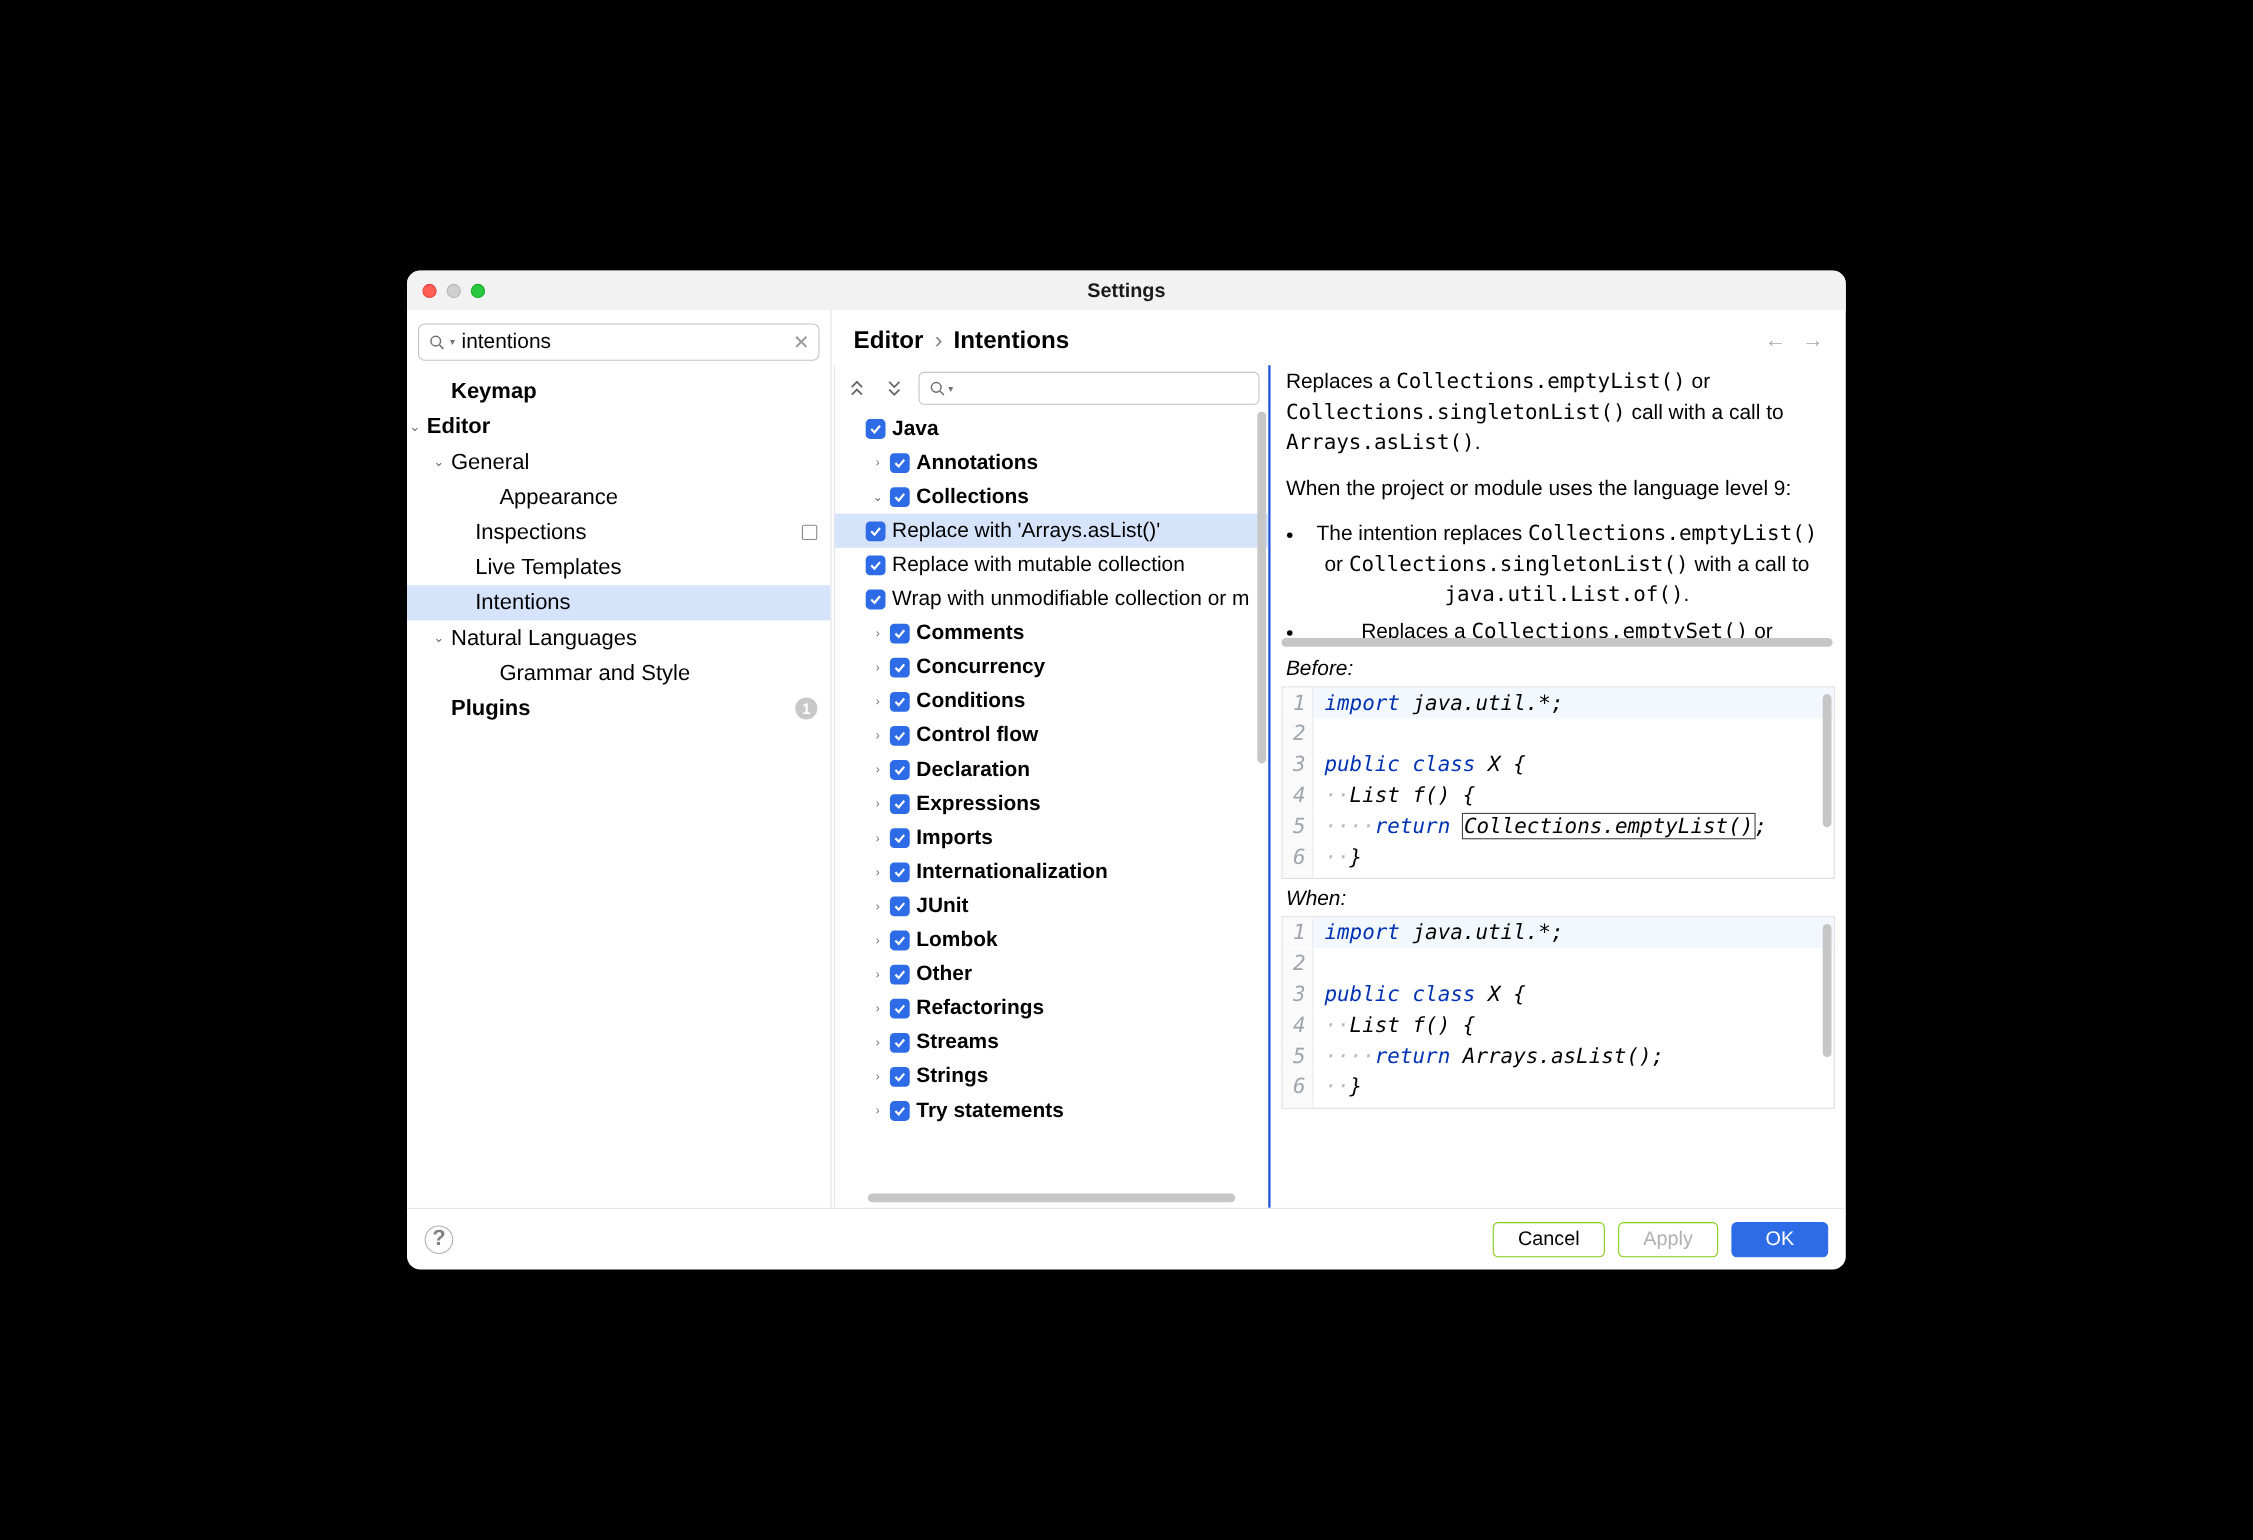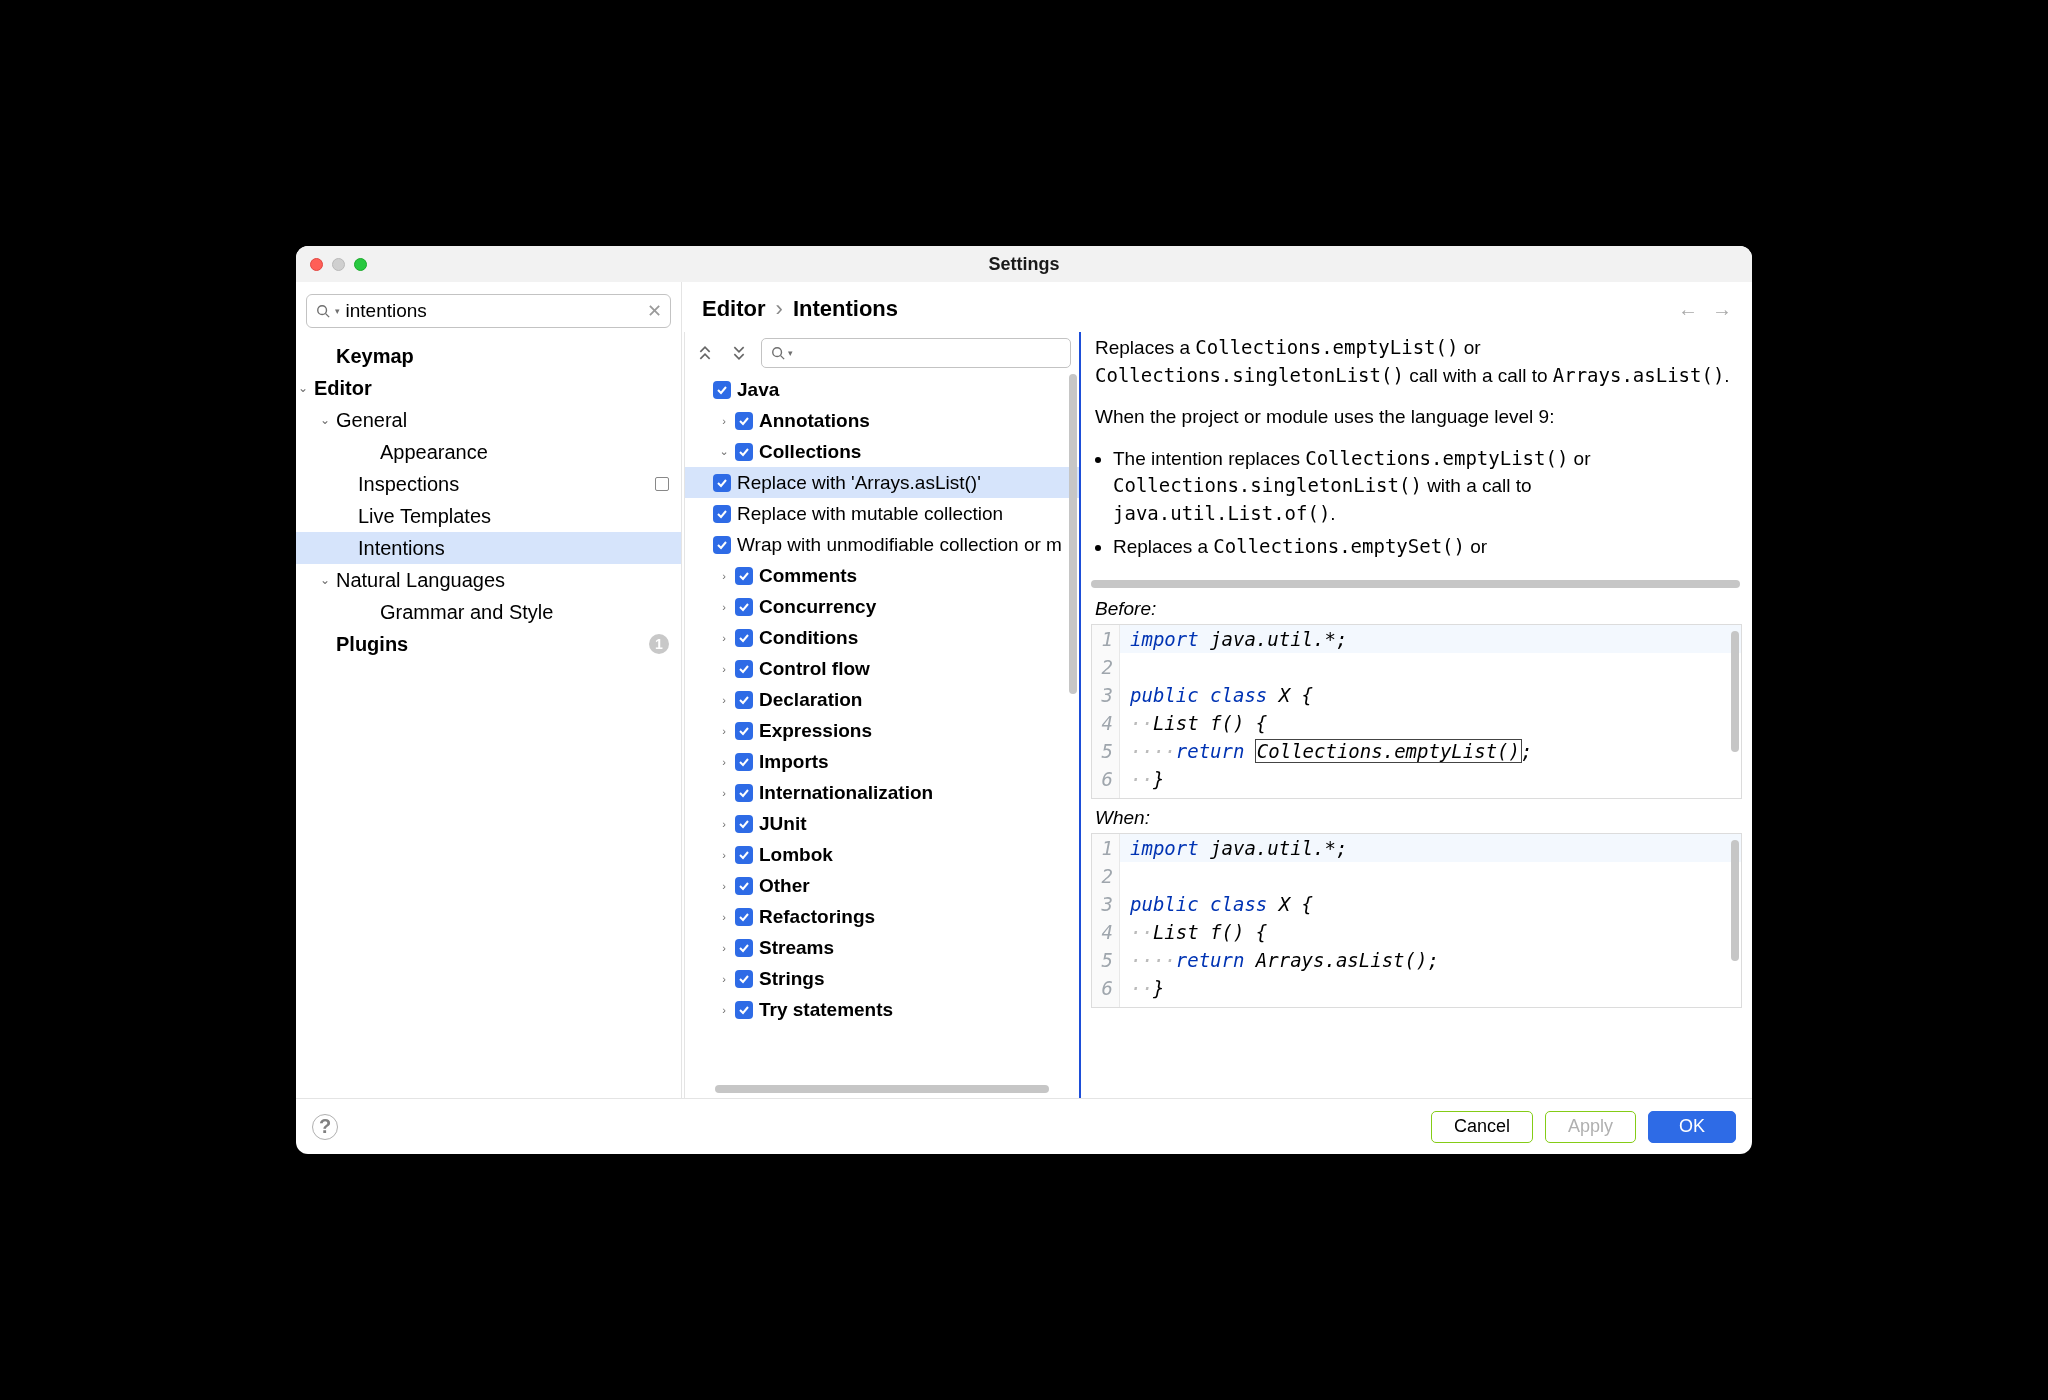--- a/index.html
+++ b/index.html
@@ -7,21 +7,21 @@
   body {
     font-family: -apple-system, BlinkMacSystemFont, "Segoe UI", Helvetica, Arial, sans-serif;
     font-size: 20px;
     color: #000;
     background: #000;
     display: flex;
     align-items: center;
     justify-content: center;
   }
   .window {
-    width: 1456px;
+    width: 1308px;
     height: 908px;
     background: #fff;
     border-radius: 12px;
     display: flex;
     flex-direction: column;
     overflow: hidden;
     position: relative;
   }
   
   .titlebar {
@@ -277,21 +277,21 @@
     font-size: 19px;
     line-height: 1.45;
     position: relative;
     height: 258px;
     overflow: hidden;
   }
   .desc-pane code {
     font-family: "SF Mono", ui-monospace, Menlo, Consolas, monospace;
   }
   .desc-pane p { margin-bottom: 14px; }
-  .desc-pane ul { padding-left: 18px; }
+  .desc-pane ul { padding-left: 18px; text-align: center; }
   .desc-pane li { margin-bottom: 6px; }
   .desc-hscroll {
     position: absolute;
     left: 10px; right: 12px; bottom: 2px;
     height: 8px;
     background: #c6c6c6;
     border-radius: 6px;
   }
   .code-section {
     flex: 1;

